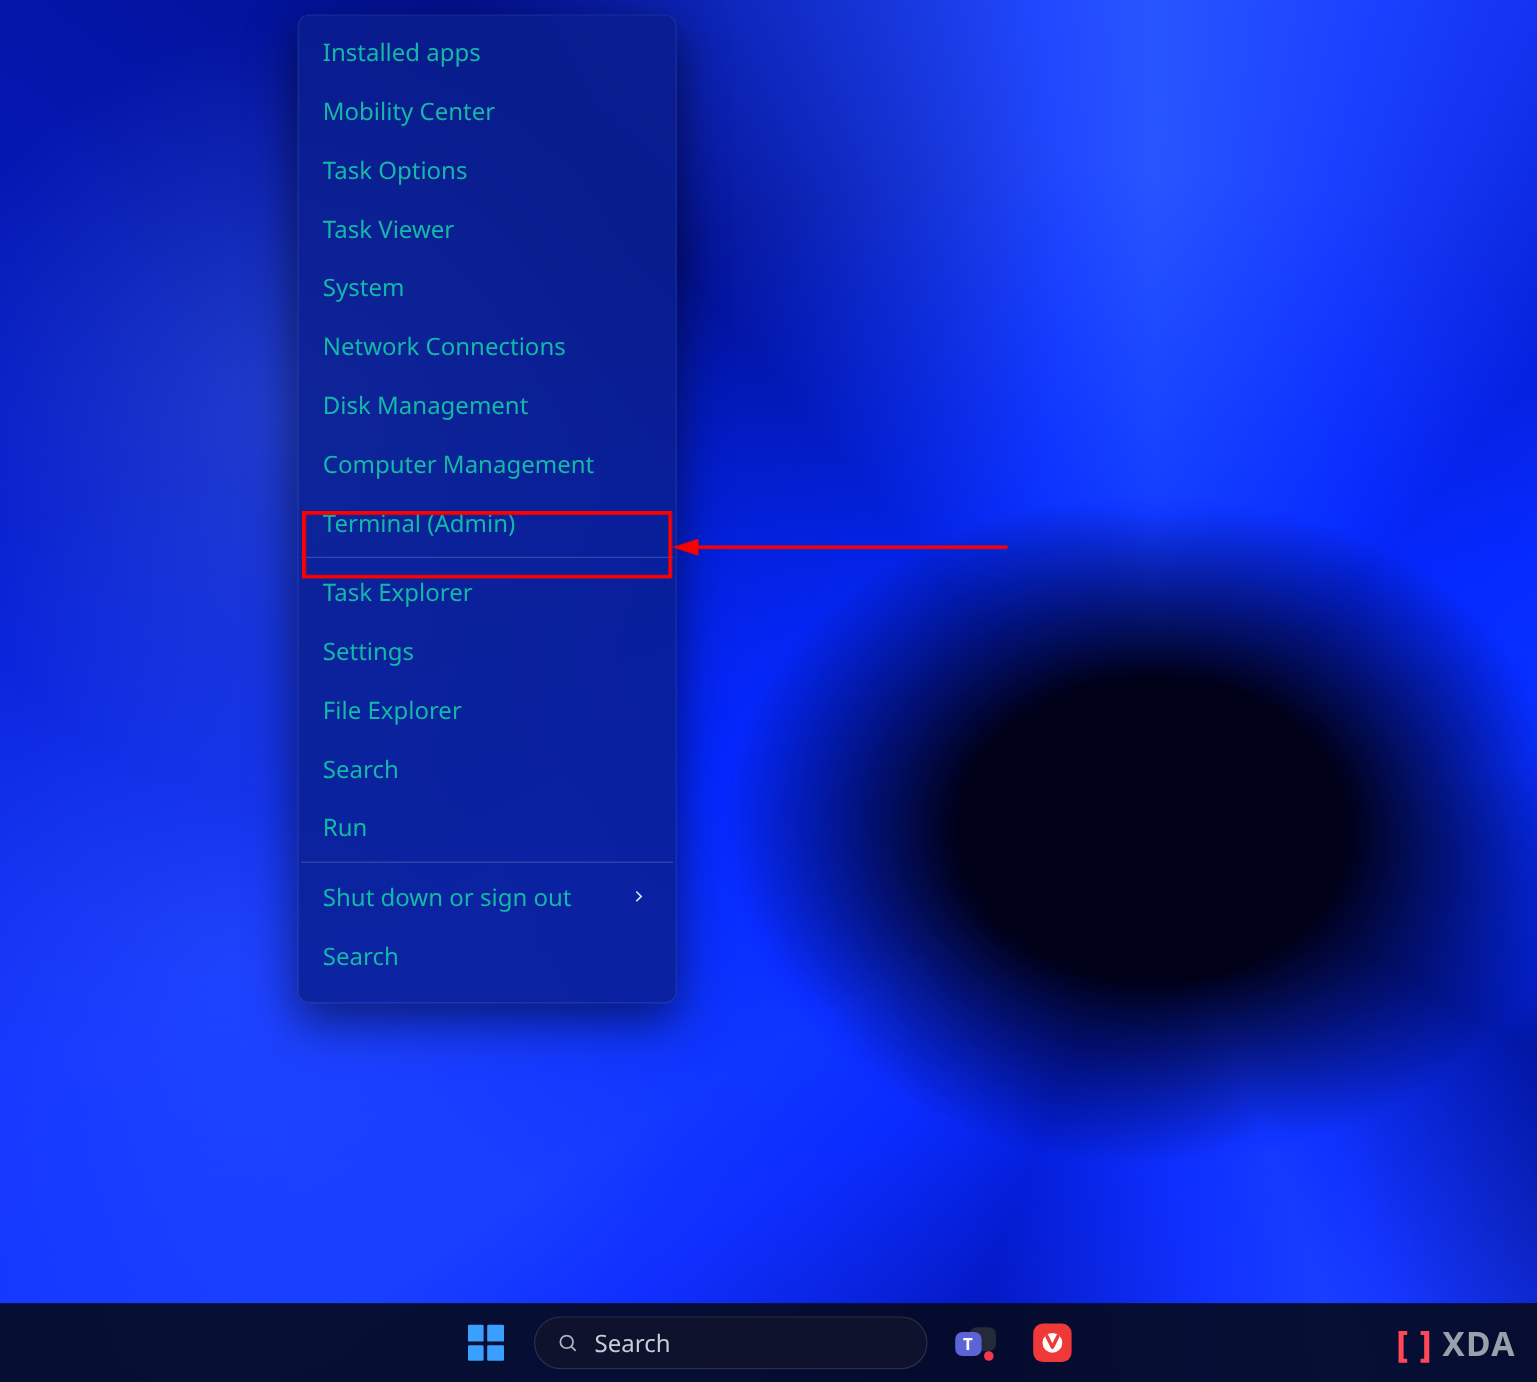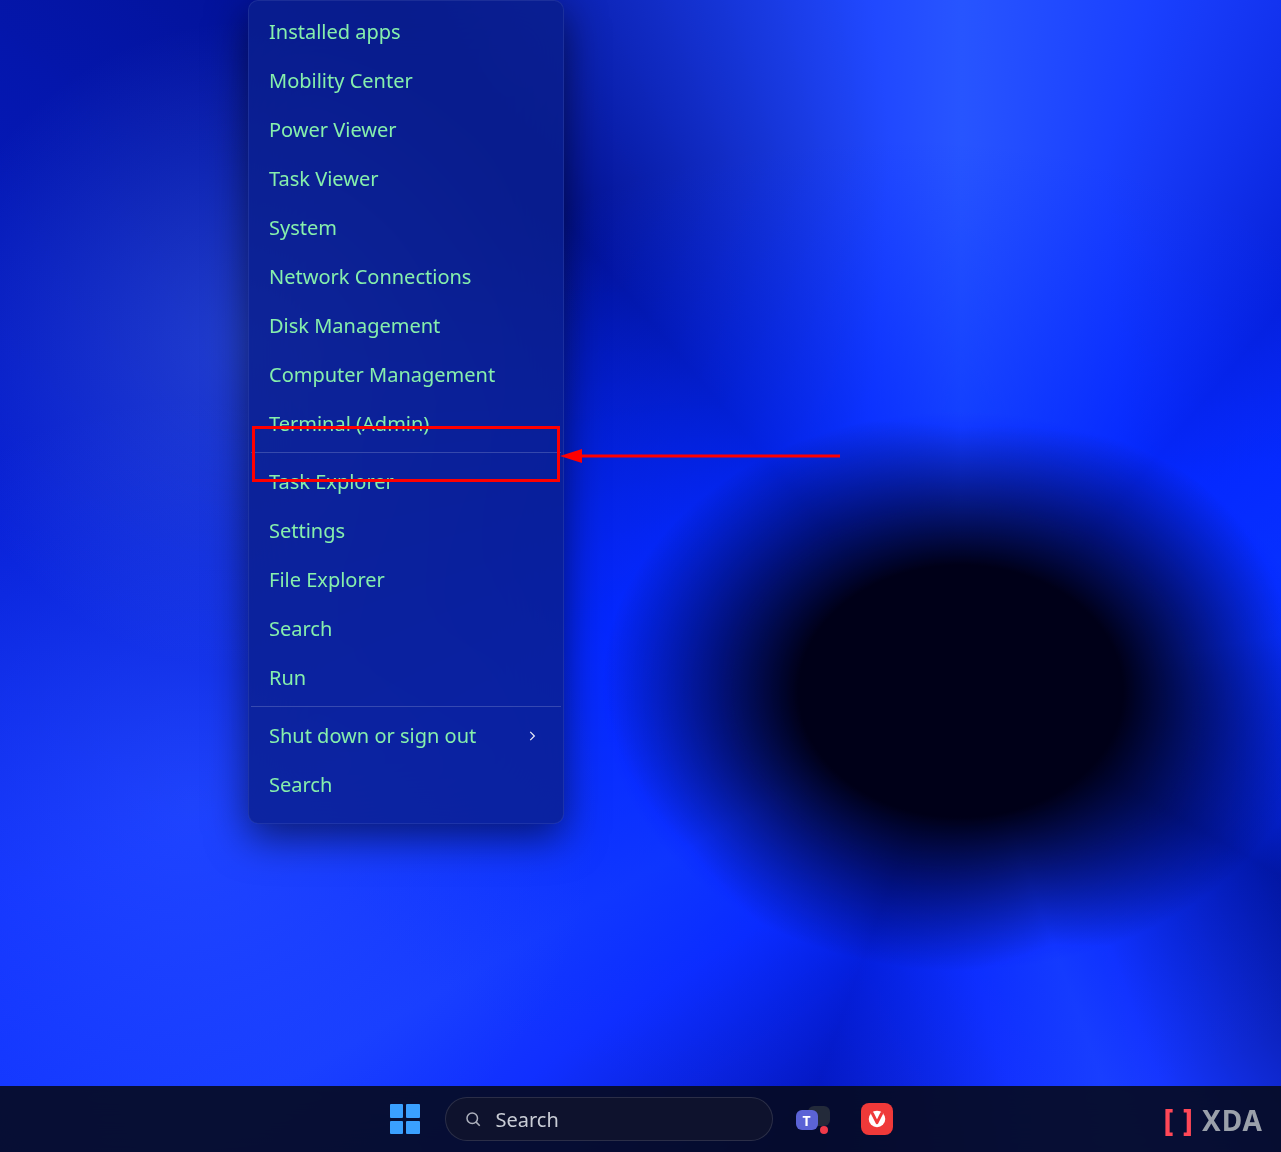--- a/index.html
+++ b/index.html
@@ -30,29 +30,29 @@
     position: absolute; inset: 0;
     background:
       radial-gradient(circle at 20% 30%, rgba(130,180,255,0.25) 0%, transparent 25%),
       radial-gradient(circle at 15% 70%, rgba(90,140,255,0.25) 0%, transparent 30%);
   }
 
   
   .winx-menu {
     position: absolute;
     left: 248px;
-    top: 0;
+    top: 12px;
     width: 316px;
     padding: 6px 0 14px;
     background: rgba(10, 30, 140, 0.82);
     backdrop-filter: blur(30px);
     border: 1px solid rgba(255,255,255,0.08);
     border-radius: 10px;
     box-shadow: 0 14px 40px rgba(0,0,0,0.55);
-    color: #86efac;
+    color: #14b8a6;
   }
   .winx-item {
     display: flex;
     align-items: center;
     justify-content: space-between;
     padding: 11px 20px 11px 20px;
     font-size: 20px;
     font-weight: 400;
     cursor: default;
     position: relative;
@@ -179,21 +179,21 @@
 
 <div class="winx-menu">
 
   <div class="winx-item">
     <span>Installed apps</span>
   </div>
   <div class="winx-item">
     <span>Mobility Center</span>
   </div>
   <div class="winx-item">
-    <span>Power Viewer</span>
+    <span>Task Options</span>
   </div>
   <div class="winx-item">
     <span>Task Viewer</span>
   </div>
   <div class="winx-item">
     <span>System</span>
   </div>
   <div class="winx-item">
     <span>Network Connections</span>
   </div>

